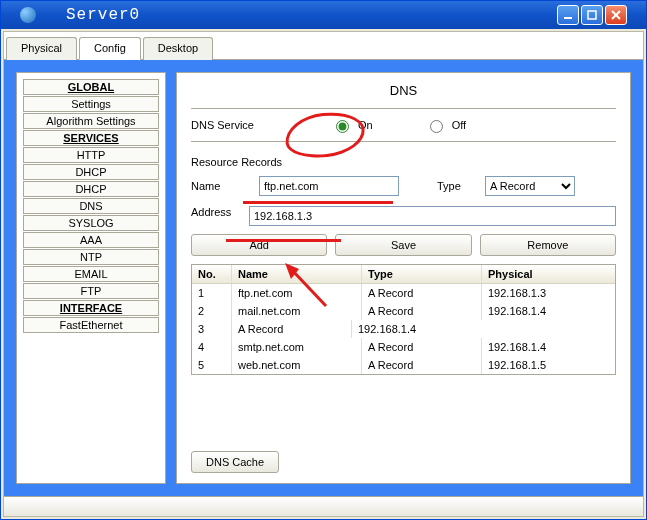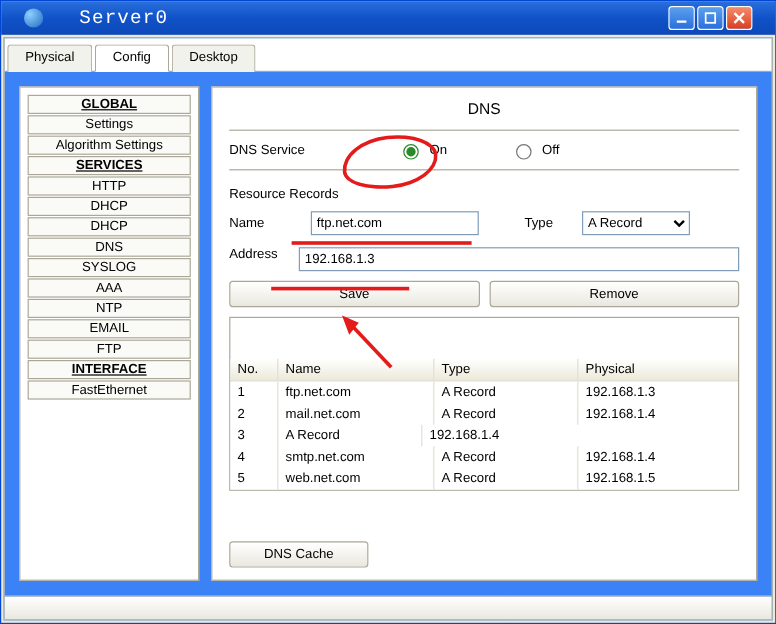--- a/index.html
+++ b/index.html
@@ -153,39 +153,38 @@
     cursor: pointer;
   }
   .records {
     border: 1px solid #aca899;
     flex: 0 0 auto;
   }
   .records-head {
     display: flex;
     background: linear-gradient(to bottom, #ffffff, #ece9d8);
     border-bottom: 1px solid #d6d2c2;
-    font-weight: normal;
-    margin-top: 34px;
+    font-weight: bold;
   }
   .records-head > div, .records-row > div {
     padding: 3px 6px;
     border-right: 1px solid #e2dfcf;
   }
   .col-no { width: 40px; }
   .col-name { width: 130px; }
   .col-type { width: 120px; }
   .col-details { flex: 1; border-right: none !important; }
   .records-body { background: #fff; }
   .records-row { display: flex; }
   .footer-btn {
     margin-top: auto;
   }
   .footer-btn button {
     height: 22px;
-    padding: 0 28px;
+    padding: 0 14px;
     border: 1px solid #aca899;
     border-radius: 3px;
     background: linear-gradient(to bottom, #ffffff, #e9e8df);
     font: inherit;
     cursor: pointer;
   }
   
   .anno { position: absolute; pointer-events: none; }
   .anno.circle {
     border: 3px solid #e31b1b;
@@ -291,20 +290,21 @@
           <span class="lab-type">Type</span>
           <select>
             <option>A Record</option>
           </select>
         </div>
         <div class="addr-row">
           <span class="lab">Address</span>
           <input type="text" value="192.168.1.3" style="">
         </div>
         <div class="btnrow">
+          <button>Add</button>
           <button>Save</button>
           <button>Remove</button>
         </div>
         <div class="records">
           <div class="records-head">
             <div class="col-no">No.</div>
             <div class="col-name">Name</div>
             <div class="col-type">Type</div>
             <div class="col-details">Physical</div>
           </div>

